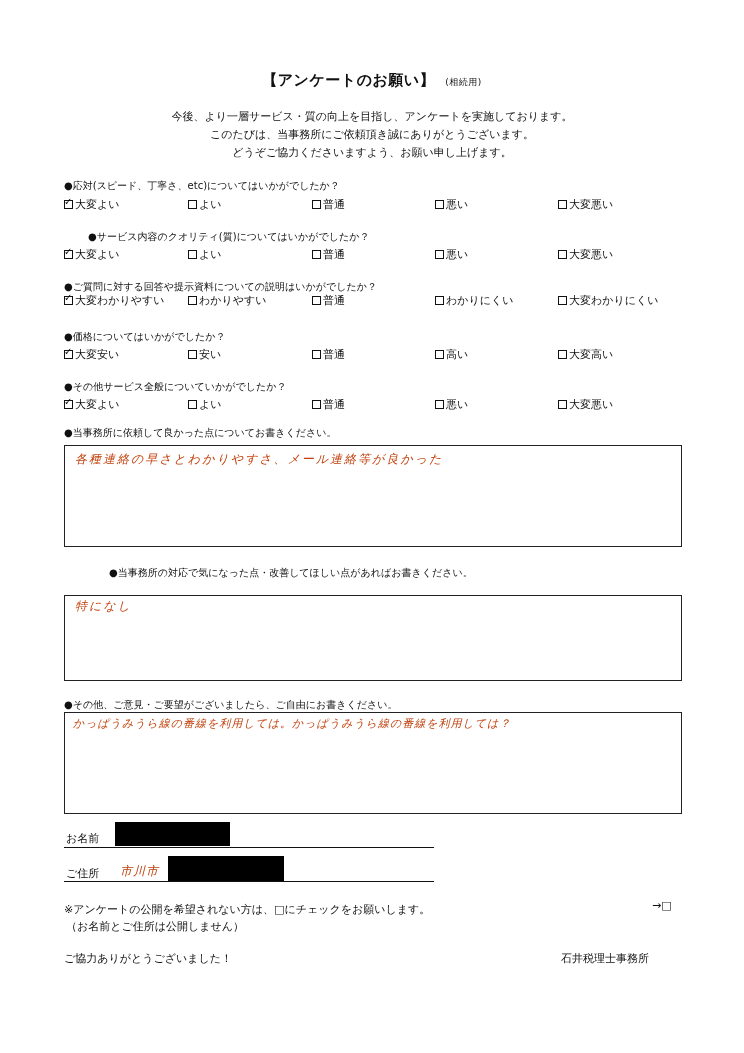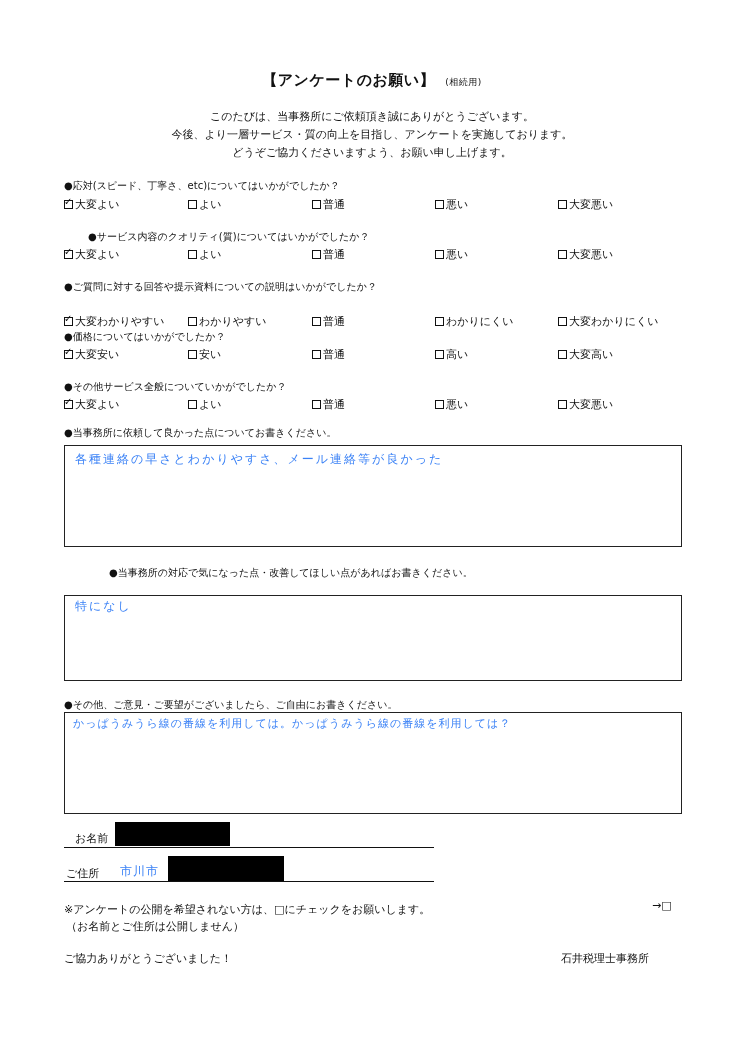--- a/index.html
+++ b/index.html
@@ -10,35 +10,35 @@
   .abs { position:absolute; }
   .title { left:0; width:744px; top:71px; text-align:center; font-size:15px; font-weight:bold; letter-spacing:0.5px; }
   .title small { font-size:9px; font-weight:normal; margin-left:10px; }
   .intro { left:0; width:744px; top:108px; text-align:center; font-size:11px; line-height:18px; }
   .q { left:64px; font-size:10px; }
   .opts { left:64px; font-size:11px; width:640px; height:16px; }
   .opt { position:absolute; top:0; white-space:nowrap; }
   .cb { display:inline-block; width:9px; height:9px; border:1.3px solid #111; vertical-align:-1px; margin-right:2px; position:relative; box-sizing:border-box; }
   .cb.checked::after { content:"✓"; position:absolute; left:-1px; top:-5px; font-size:10px; font-weight:bold; }
   .box { left:64px; width:616px; border:1.5px solid #222; }
-  .hand { font-family:"DejaVu Serif", serif; font-size:12px; color:#3b82f6; letter-spacing:2px; }
+  .hand { font-family:"DejaVu Serif", serif; font-style:italic; font-size:12px; color:#c2410c; letter-spacing:2px; }
   .line { height:0; border-top:1.3px solid #111; }
   .redact { background:#000; }
   .small { font-size:11px; }
 </style>
 </head>
 <body>
 
 <div class="abs title">
   <span>【アンケートのお願い】</span><small>(相続用)</small>
 </div>
 
 <div class="abs intro">
+  <div>今後、より一層サービス・質の向上を目指し、アンケートを実施しております。</div>
   <div>このたびは、当事務所にご依頼頂き誠にありがとうございます。</div>
-  <div>今後、より一層サービス・質の向上を目指し、アンケートを実施しております。</div>
   <div>どうぞご協力くださいますよう、お願い申し上げます。</div>
 </div>
 
 <div class="abs q" style="top:179px;">●応対(スピード、丁寧さ、etc)についてはいかがでしたか？</div>
 <div class="abs opts" style="top:197px;">
   <span class="opt" style="left:0"><span class="cb checked"></span><span>大変よい</span></span>
   <span class="opt" style="left:124px"><span class="cb"></span><span>よい</span></span>
   <span class="opt" style="left:248px"><span class="cb"></span><span>普通</span></span>
   <span class="opt" style="left:371px"><span class="cb"></span><span>悪い</span></span>
   <span class="opt" style="left:494px"><span class="cb"></span><span>大変悪い</span></span>
@@ -47,21 +47,21 @@
 <div class="abs q" style="top:230px;margin-left:24px;">●サービス内容のクオリティ(質)についてはいかがでしたか？</div>
 <div class="abs opts" style="top:247px;">
   <span class="opt" style="left:0"><span class="cb checked"></span><span>大変よい</span></span>
   <span class="opt" style="left:124px"><span class="cb"></span><span>よい</span></span>
   <span class="opt" style="left:248px"><span class="cb"></span><span>普通</span></span>
   <span class="opt" style="left:371px"><span class="cb"></span><span>悪い</span></span>
   <span class="opt" style="left:494px"><span class="cb"></span><span>大変悪い</span></span>
 </div>
 
 <div class="abs q" style="top:280px;">●ご質問に対する回答や提示資料についての説明はいかがでしたか？</div>
-<div class="abs opts" style="top:314px;">
+<div class="abs opts" style="top:293px;">
   <span class="opt" style="left:0"><span class="cb checked"></span><span>大変わかりやすい</span></span>
   <span class="opt" style="left:124px"><span class="cb"></span><span>わかりやすい</span></span>
   <span class="opt" style="left:248px"><span class="cb"></span><span>普通</span></span>
   <span class="opt" style="left:371px"><span class="cb"></span><span>わかりにくい</span></span>
   <span class="opt" style="left:494px"><span class="cb"></span><span>大変わかりにくい</span></span>
 </div>
 
 <div class="abs q" style="top:330px;">●価格についてはいかがでしたか？</div>
 <div class="abs opts" style="top:347px;">
   <span class="opt" style="left:0"><span class="cb checked"></span><span>大変安い</span></span>
@@ -88,21 +88,21 @@
 <div class="abs q" style="top:566px;margin-left:45px;">●当事務所の対応で気になった点・改善してほしい点があればお書きください。</div>
 <div class="abs box" style="top:595px; height:84px;">
   <div class="hand" style="padding:2px 10px;">特になし</div>
 </div>
 
 <div class="abs q" style="top:698px;">●その他、ご意見・ご要望がございましたら、ご自由にお書きください。</div>
 <div class="abs box" style="top:712px; height:100px;">
   <div class="hand" style="padding:3px 8px 0; font-size:11px; letter-spacing:1px;">かっぱうみうら線の番線を利用しては。かっぱうみうら線の番線を利用しては？</div>
 </div>
 
-<div class="abs small" style="left:66px; top:831px;margin-left:9px;">お名前</div>
+<div class="abs small" style="left:66px; top:831px;">お名前</div>
 <div class="abs redact" style="left:115px; top:822px; width:115px; height:24px;"></div>
 <div class="abs line" style="left:64px; top:847px; width:370px;"></div>
 
 <div class="abs small" style="left:66px; top:866px;">ご住所</div>
 <div class="abs hand" style="left:120px; top:863px; font-size:12px; letter-spacing:1px;">市川市</div>
 <div class="abs redact" style="left:168px; top:856px; width:116px; height:26px;"></div>
 <div class="abs line" style="left:64px; top:881px; width:370px;"></div>
 
 <div class="abs small" style="left:64px; top:902px;">※アンケートの公開を希望されない方は、□にチェックをお願いします。</div>
 <div class="abs small" style="left:66px; top:919px;">（お名前とご住所は公開しません）</div>

